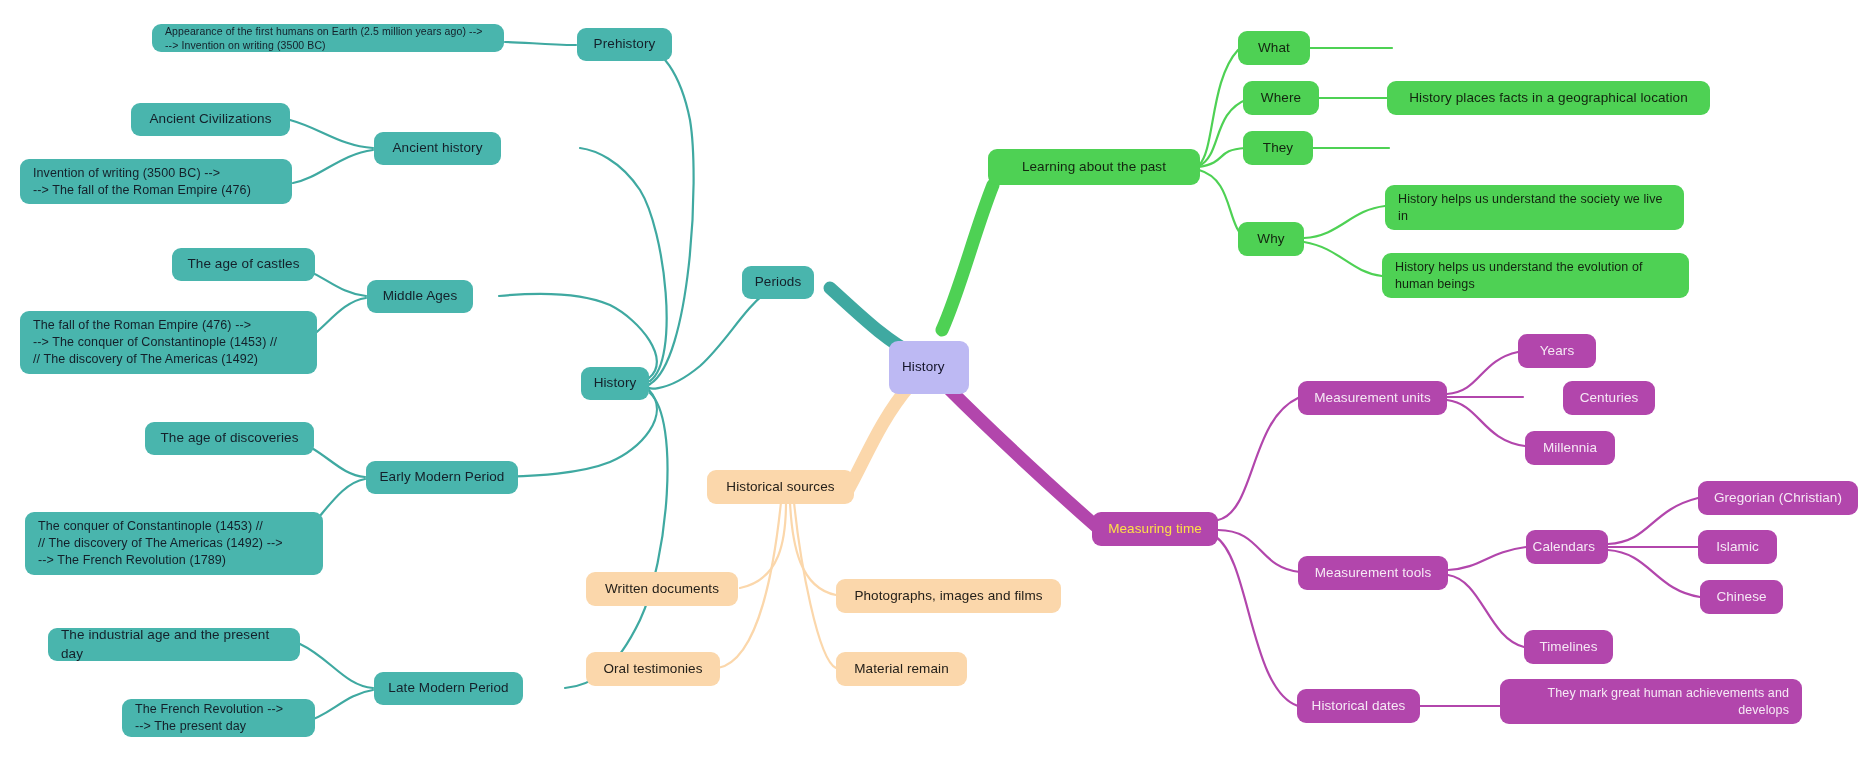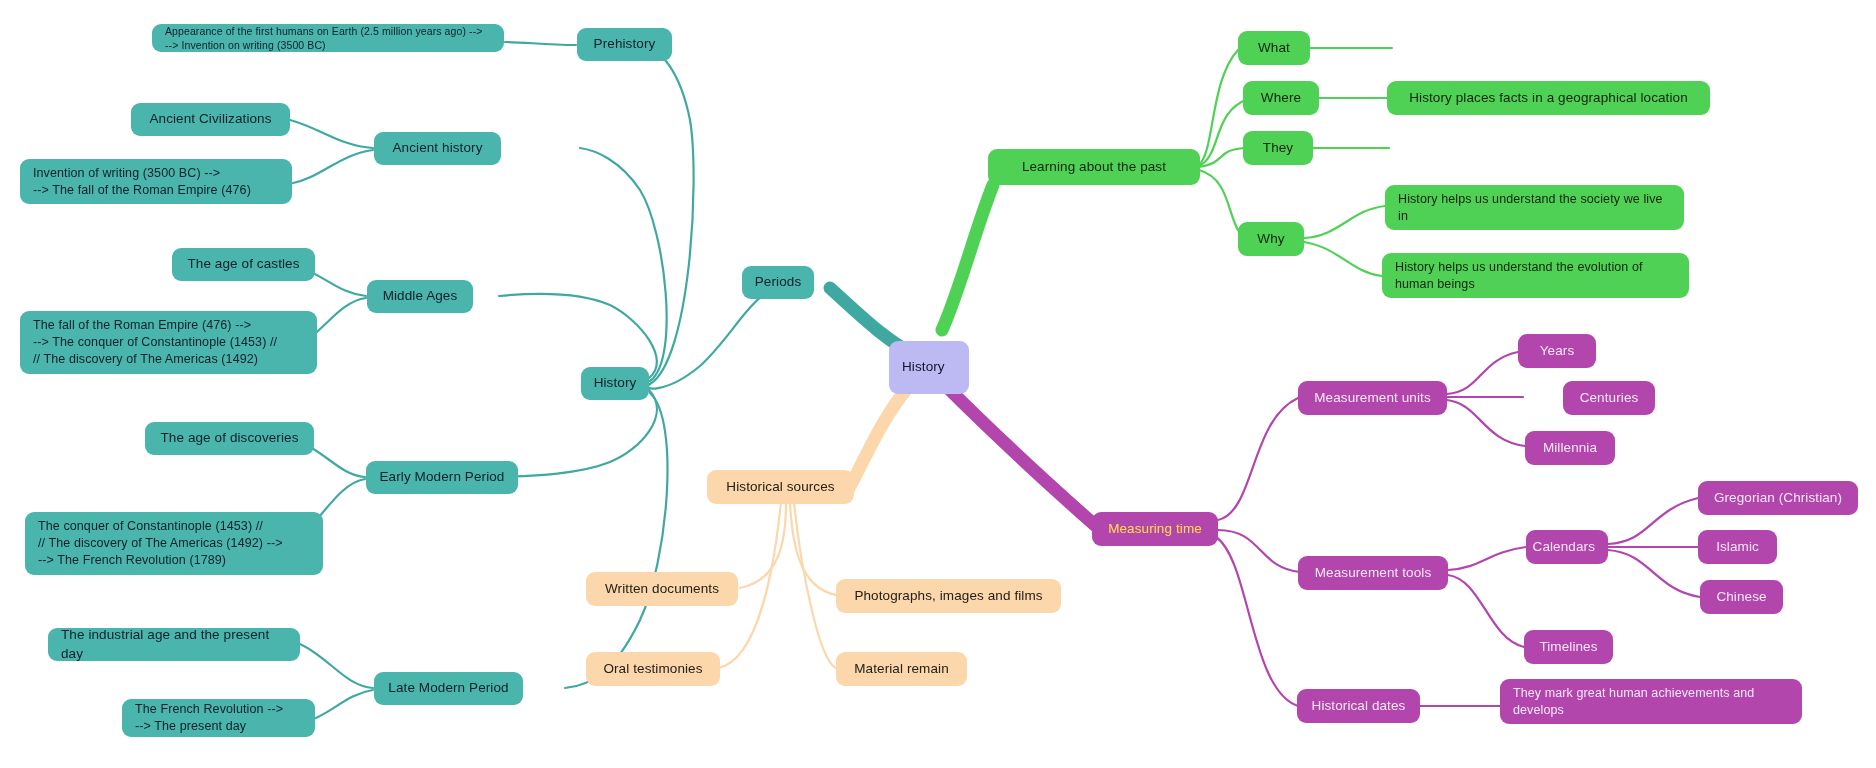--- a/index.html
+++ b/index.html
@@ -270,17 +270,17 @@
   <div class="node purple f13" style="left:1700px; top:580px; width:83px; height:34px; justify-content:center;">
     <span>Chinese</span>
   </div>
   <div class="node purple f13" style="left:1524px; top:630px; width:89px; height:34px; justify-content:center;">
     <span>Timelines</span>
   </div>
 
   <div class="node purple f13" style="left:1297px; top:689px; width:123px; height:34px; justify-content:center;">
     <span>Historical dates</span>
   </div>
-  <div class="node purple f12" style="left:1500px; top:679px; width:302px; height:45px;">
+  <div class="node purple f12" style="left:1500px; top:679px; width:302px; height:45px;text-align:right;">
     <span>They mark great human achievements and develops</span>
   </div>
 
 </div>
 
 </body></html>

